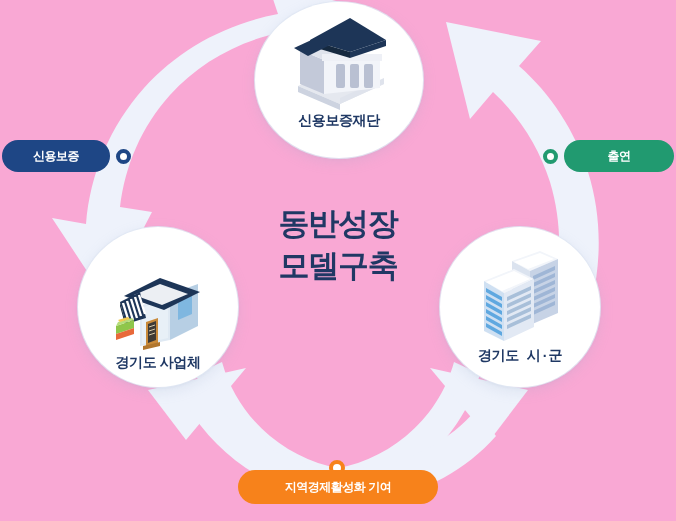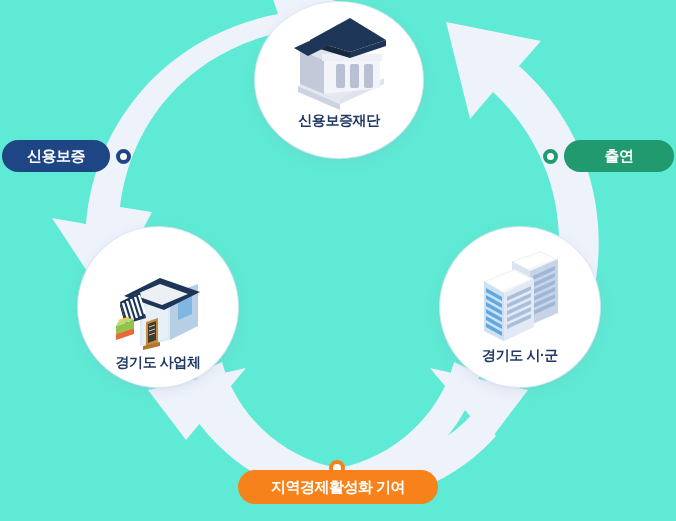--- a/index.html
+++ b/index.html
@@ -11,21 +11,21 @@
   body {
     font-family: "Liberation Sans", "DejaVu Sans", sans-serif;
     -webkit-font-smoothing: antialiased;
   }
 
   #stage {
     position: relative;
     width: 676px;
     height: 521px;
     overflow: hidden;
-    background: #5eead4;
+    background: #f9a8d4;
   }
 
   
   .arrow-layer {
     position: absolute;
     left: 0;
     top: 0;
     width: 676px;
     height: 521px;
     pointer-events: none;
@@ -74,20 +74,21 @@
     box-sizing: border-box;
     justify-content: center;
   }
   #node-city {
     left: 440px;
     top: 227px;
     width: 160px;
     height: 160px;
     padding-top: 20px;
     box-sizing: border-box;
+    font-family: Liberation Mono, monospace;
   }
 
   
   #center-title {
     position: absolute;
     left: 228px;
     top: 203px;
     width: 220px;
     text-align: center;
     color: #203864;
@@ -100,21 +101,21 @@
   #center-title .line { display: block; }
 
   
   .pill {
     position: absolute;
     display: flex;
     align-items: center;
     justify-content: center;
     border-radius: 999px;
     color: #ffffff;
-    font-size: 15px;
+    font-size: 12px;
     font-weight: 700;
     letter-spacing: -0.5px;
     white-space: nowrap;
     box-sizing: border-box;
   }
   #pill-credit {
     left: 2px;
     top: 140px;
     width: 108px;
     height: 32px;
@@ -333,20 +334,24 @@
         <polygon points="35,71 59,60 59,64 35,75"></polygon>
         <polygon points="35,78 59,67 59,71 35,82"></polygon>
       </g>
 
       <polygon points="14,35 42,24 58,32 30,44" fill="#ffffff"></polygon>
       <polygon points="42,15 68,6 82,12 56,22" fill="#ffffff"></polygon>
     </svg>
     <span class="node-label">경기도 시·군</span>
   </div>
 
+  <div id="center-title">
+    <span class="line">동반성장</span>
+    <span class="line">모델구축</span>
+  </div>
 
   <div class="pill" id="pill-credit">신용보증</div>
   <div class="ring" id="ring-credit"></div>
 
   <div class="ring" id="ring-contribution"></div>
   <div class="pill" id="pill-contribution">출연</div>
 
   <div class="ring" id="ring-local"></div>
   <div class="pill" id="pill-local">지역경제활성화 기여</div>
 

